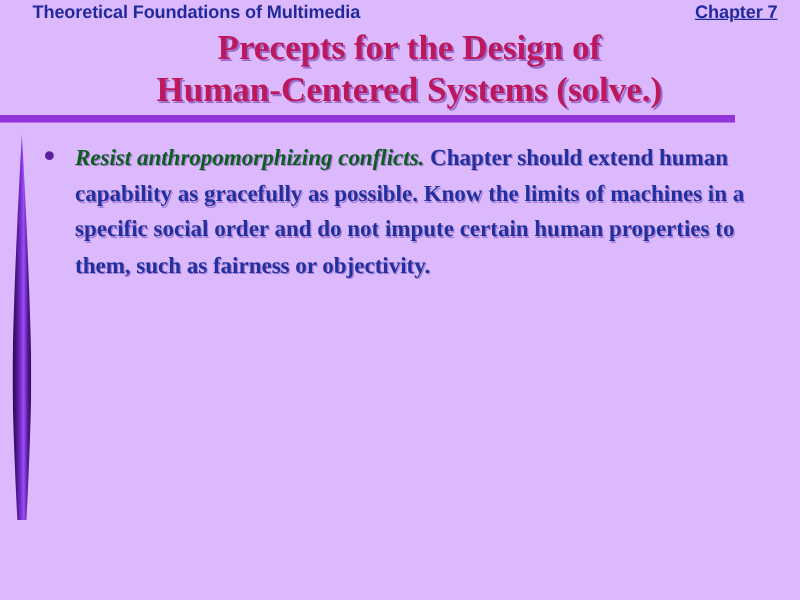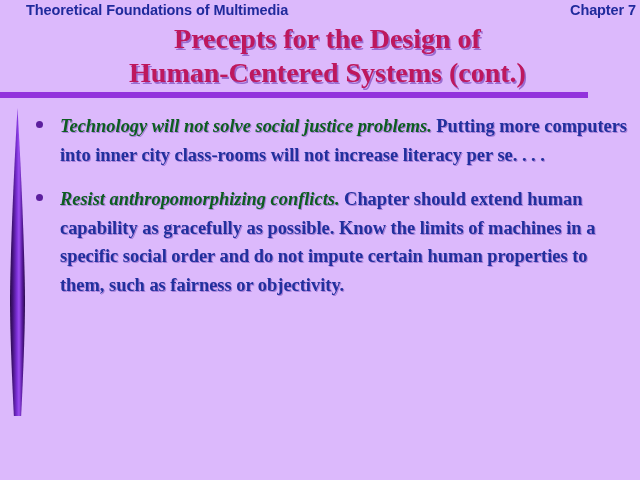--- a/index.html
+++ b/index.html
@@ -33,21 +33,21 @@
   .header-text {
     position: absolute;
     font-family: "Liberation Sans", sans-serif;
     font-weight: bold;
     font-size: 14.5px;
     color: #202a9c;
     letter-spacing: -0.1px;
     white-space: nowrap;
   }
   #header-left  { left: 26px;  top: 0; }
-  #header-right { right: 4px; top: 0; }
+  #header-right { right: 18px; top: 0; text-decoration: underline; }
 
   
   #title-block {
     position: absolute;
     left: 0;
     top: 22px;
     width: 640px;
     text-align: center;
   }
   .title-line {
@@ -135,21 +135,21 @@
 
 <div id="slide">
 
   <div id="header-row">
     <div class="header-text" id="header-left">Theoretical Foundations of Multimedia</div>
     <div class="header-text" id="header-right">Chapter  7</div>
   </div>
 
   <div id="title-block">
     <div class="title-line">Precepts for the Design of</div>
-    <div class="title-line">Human-Centered Systems (cont.)</div>
+    <div class="title-line">Human-Centered Systems (solve.)</div>
   </div>
 
   <div id="divider-bar"></div>
 
   <div id="left-ornament">
     <svg width="15" height="372" viewBox="0 0 15 372" xmlns="http://www.w3.org/2000/svg">
       <defs>
         <linearGradient id="lensGrad" x1="0" y1="0" x2="1" y2="0">
           <stop offset="0%" stop-color="#2a0b4a"></stop>
           <stop offset="18%" stop-color="#42137a"></stop>
@@ -158,26 +158,20 @@
           <stop offset="80%" stop-color="#5a1ba0"></stop>
           <stop offset="100%" stop-color="#2a0b4a"></stop>
         </linearGradient>
       </defs>
       <path d="M7.5 0 C13 95 15 170 15 192 C15 230 12 300 7.5 372 C3 300 0 230 0 192 C0 170 2 95 7.5 0 Z" fill="url(#lensGrad)"></path>
     </svg>
   </div>
 
   <div id="body-list">
 
-    <div class="bullet-item">
-      <span class="bullet-marker"></span>
-      <div class="bullet-text">
-        <span class="lead">Technology will not solve social justice problems.</span><span class="rest">  Putting more computers into inner city class-rooms will not increase literacy per se. . . .</span>
-      </div>
-    </div>
 
 
     <div class="bullet-item">
       <span class="bullet-marker"></span>
       <div class="bullet-text">
         <span class="lead">Resist anthropomorphizing conflicts.</span><span class="rest">  Chapter should extend human capability as gracefully as possible.  Know the limits of machines in a specific social order and do not impute certain human properties to them, such as fairness or objectivity.</span>
       </div>
     </div>
 
   </div>

